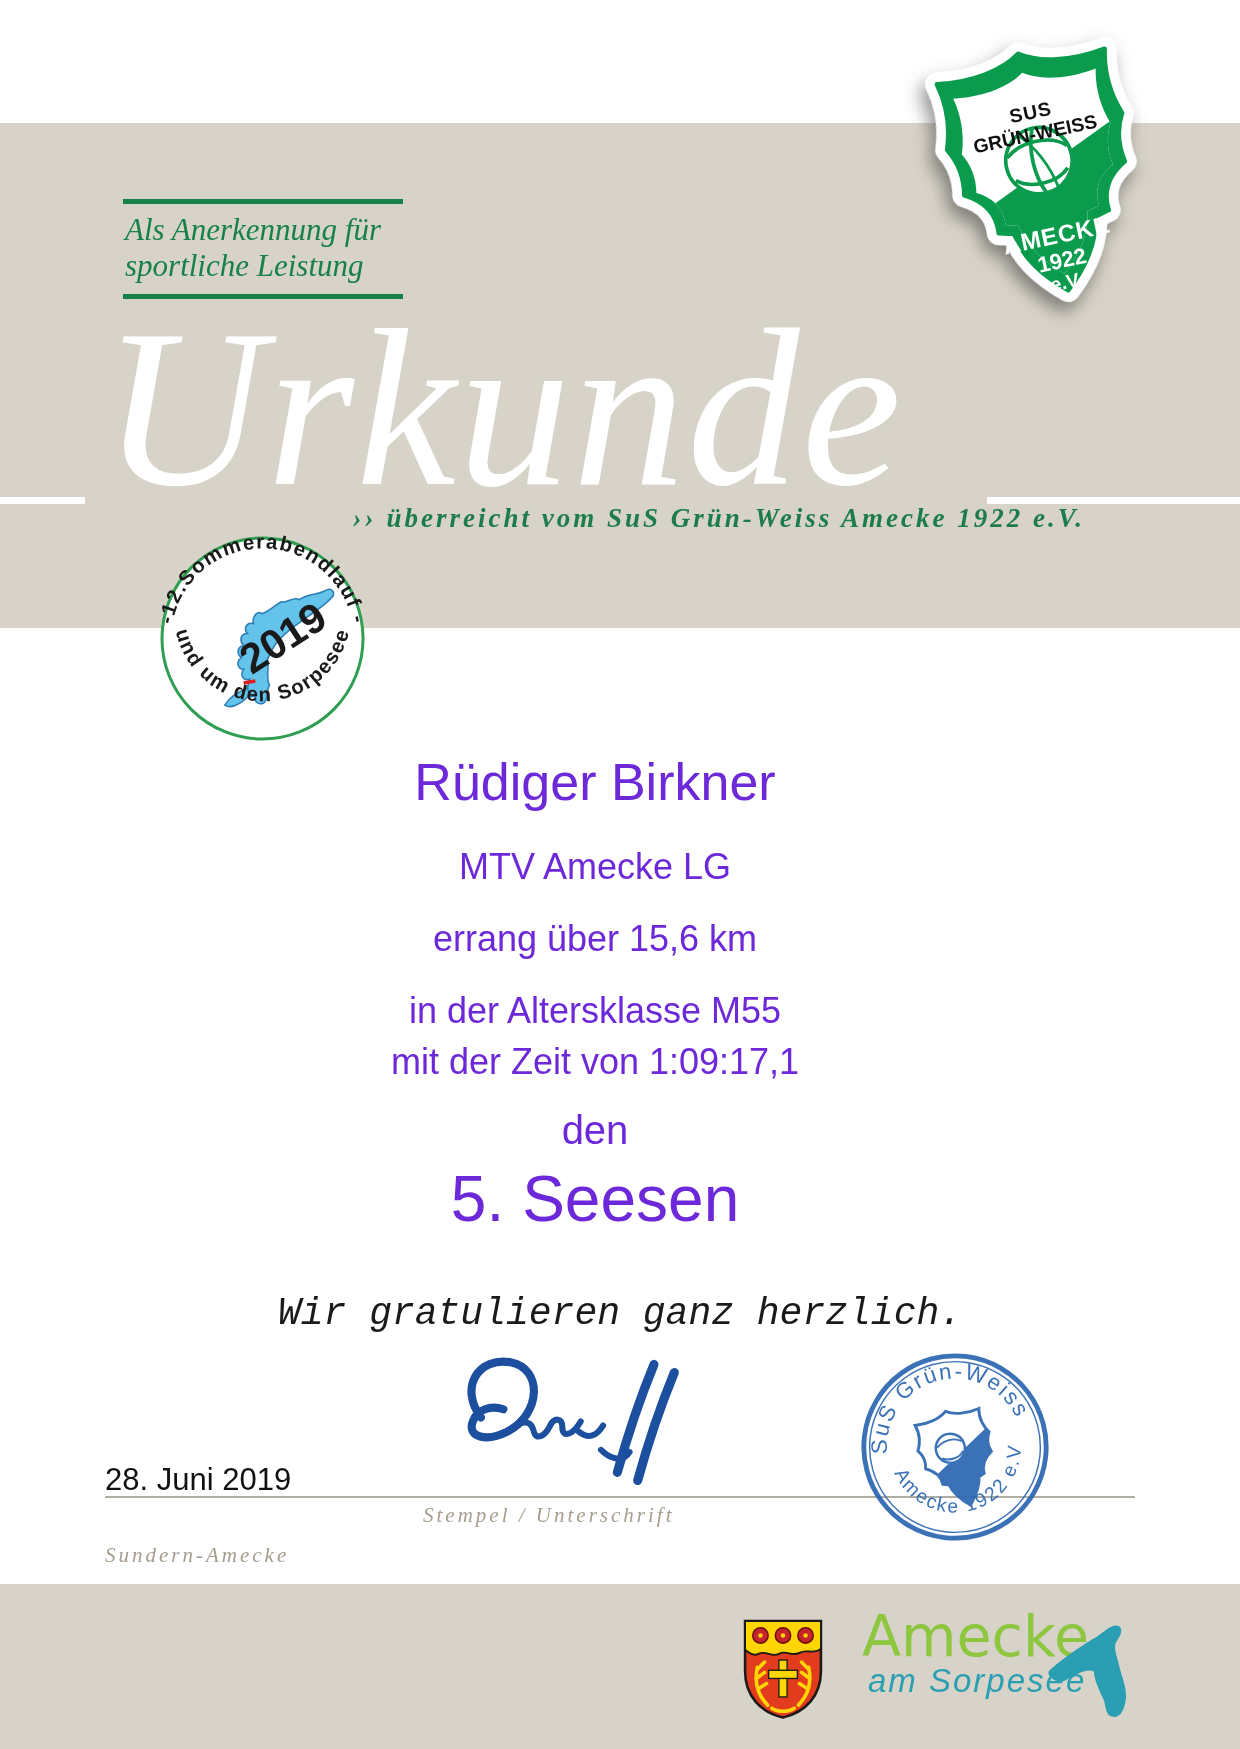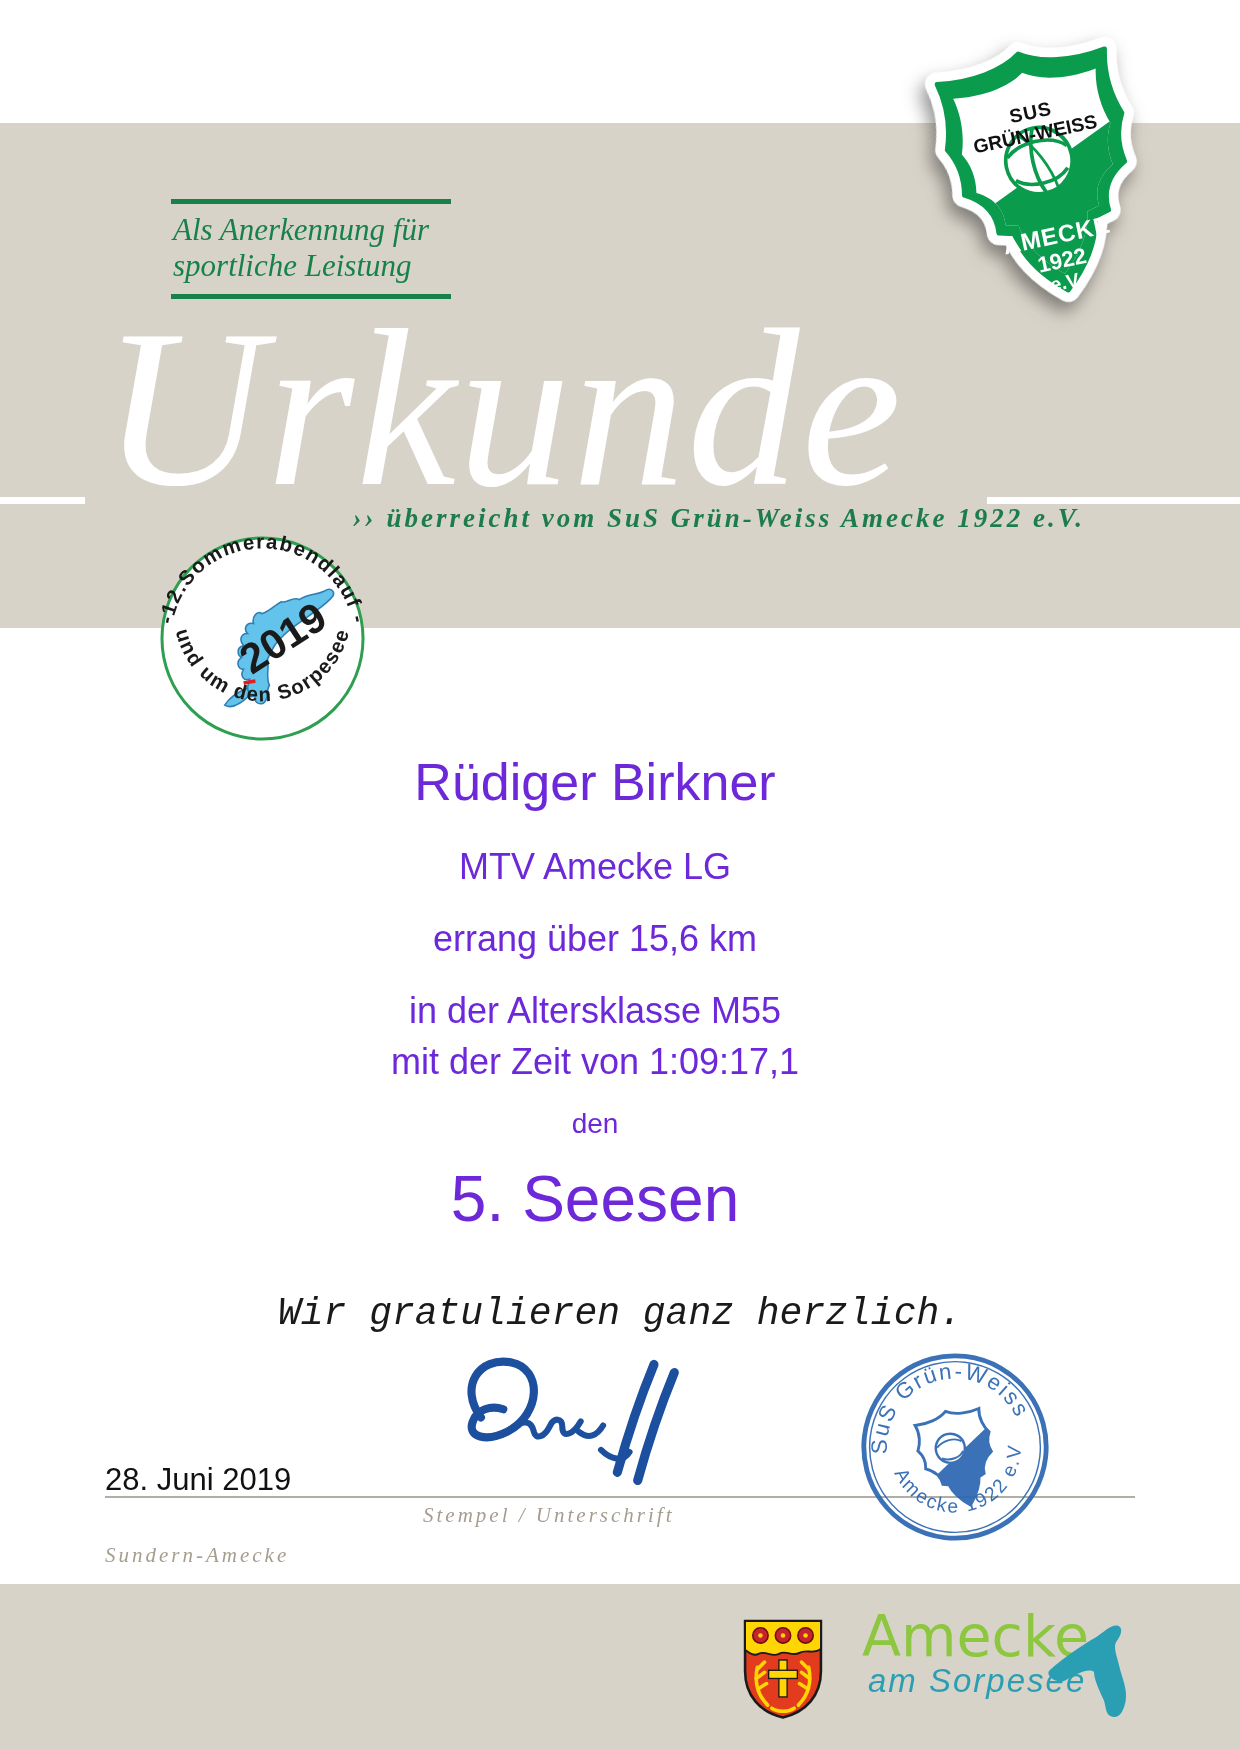--- a/index.html
+++ b/index.html
@@ -6,21 +6,21 @@
   #page{position:relative;width:1240px;height:1749px;background:#ffffff;overflow:hidden;
         font-family:"Liberation Sans",sans-serif;}
   svg{overflow:visible;display:block;}
 
   .band{position:absolute;left:0;width:1240px;background:#d8d3c8;}
   #band-top{top:123px;height:505px;}
   #band-footer{top:1584px;height:165px;}
 
   
   #recognition{position:absolute;left:123px;top:199px;width:278px;
-    border-top:5px solid #17814a;border-bottom:5px solid #17814a;padding:8px 0 10px 2px;margin-left:48px;}
+    border-top:5px solid #17814a;border-bottom:5px solid #17814a;padding:8px 0 10px 2px;}
   #recognition .rec-line{font-family:"Liberation Serif",serif;font-style:italic;
     font-size:31px;line-height:36px;color:#17814a;white-space:nowrap;}
 
   
   #cert-title{position:absolute;left:102px;top:296px;margin:0;
     font-family:"Liberation Serif",serif;font-style:italic;font-weight:400;
     font-size:225px;line-height:1;letter-spacing:2px;color:#ffffff;white-space:nowrap;}
   .baseline{position:absolute;top:497px;height:7px;background:#ffffff;}
   #baseline-left{left:0;width:85px;}
   #baseline-right{left:987px;width:253px;}
@@ -35,21 +35,21 @@
   
   #event-stamp-wrap{position:absolute;left:158px;top:534px;width:209px;}
 
   
   .cline{position:absolute;left:0;right:50px;text-align:center;color:#6d28d9;white-space:nowrap;}
   #line-name{top:752px;font-size:52px;}
   #line-club{top:846px;font-size:36px;}
   #line-dist{top:918px;font-size:36px;}
   #line-class{top:990px;font-size:36px;}
   #line-time{top:1041px;font-size:36px;}
-  #line-den{top:1108px;font-size:28px;}
+  #line-den{top:1108px;font-size:40px;}
   #line-rank{top:1162px;font-size:64px;}
   #line-rank .rank-num{margin-right:18px;}
   #line-congrats{top:1292px;left:0;right:0;text-align:center;
     font-family:Liberation Mono, monospace;font-style:italic;font-size:38px;color:#1a1a1a;}
 
   
   #sig-rule{position:absolute;left:105px;top:1496px;width:1030px;height:2px;background:#b3aea4;}
   #date-text{position:absolute;left:105px;top:1462px;font-size:31px;color:#111;}
   .muted-caption{position:absolute;top:1503px;font-family:"Liberation Serif",serif;
     font-style:italic;font-size:21px;letter-spacing:3px;color:#a59d8e;white-space:nowrap;}

